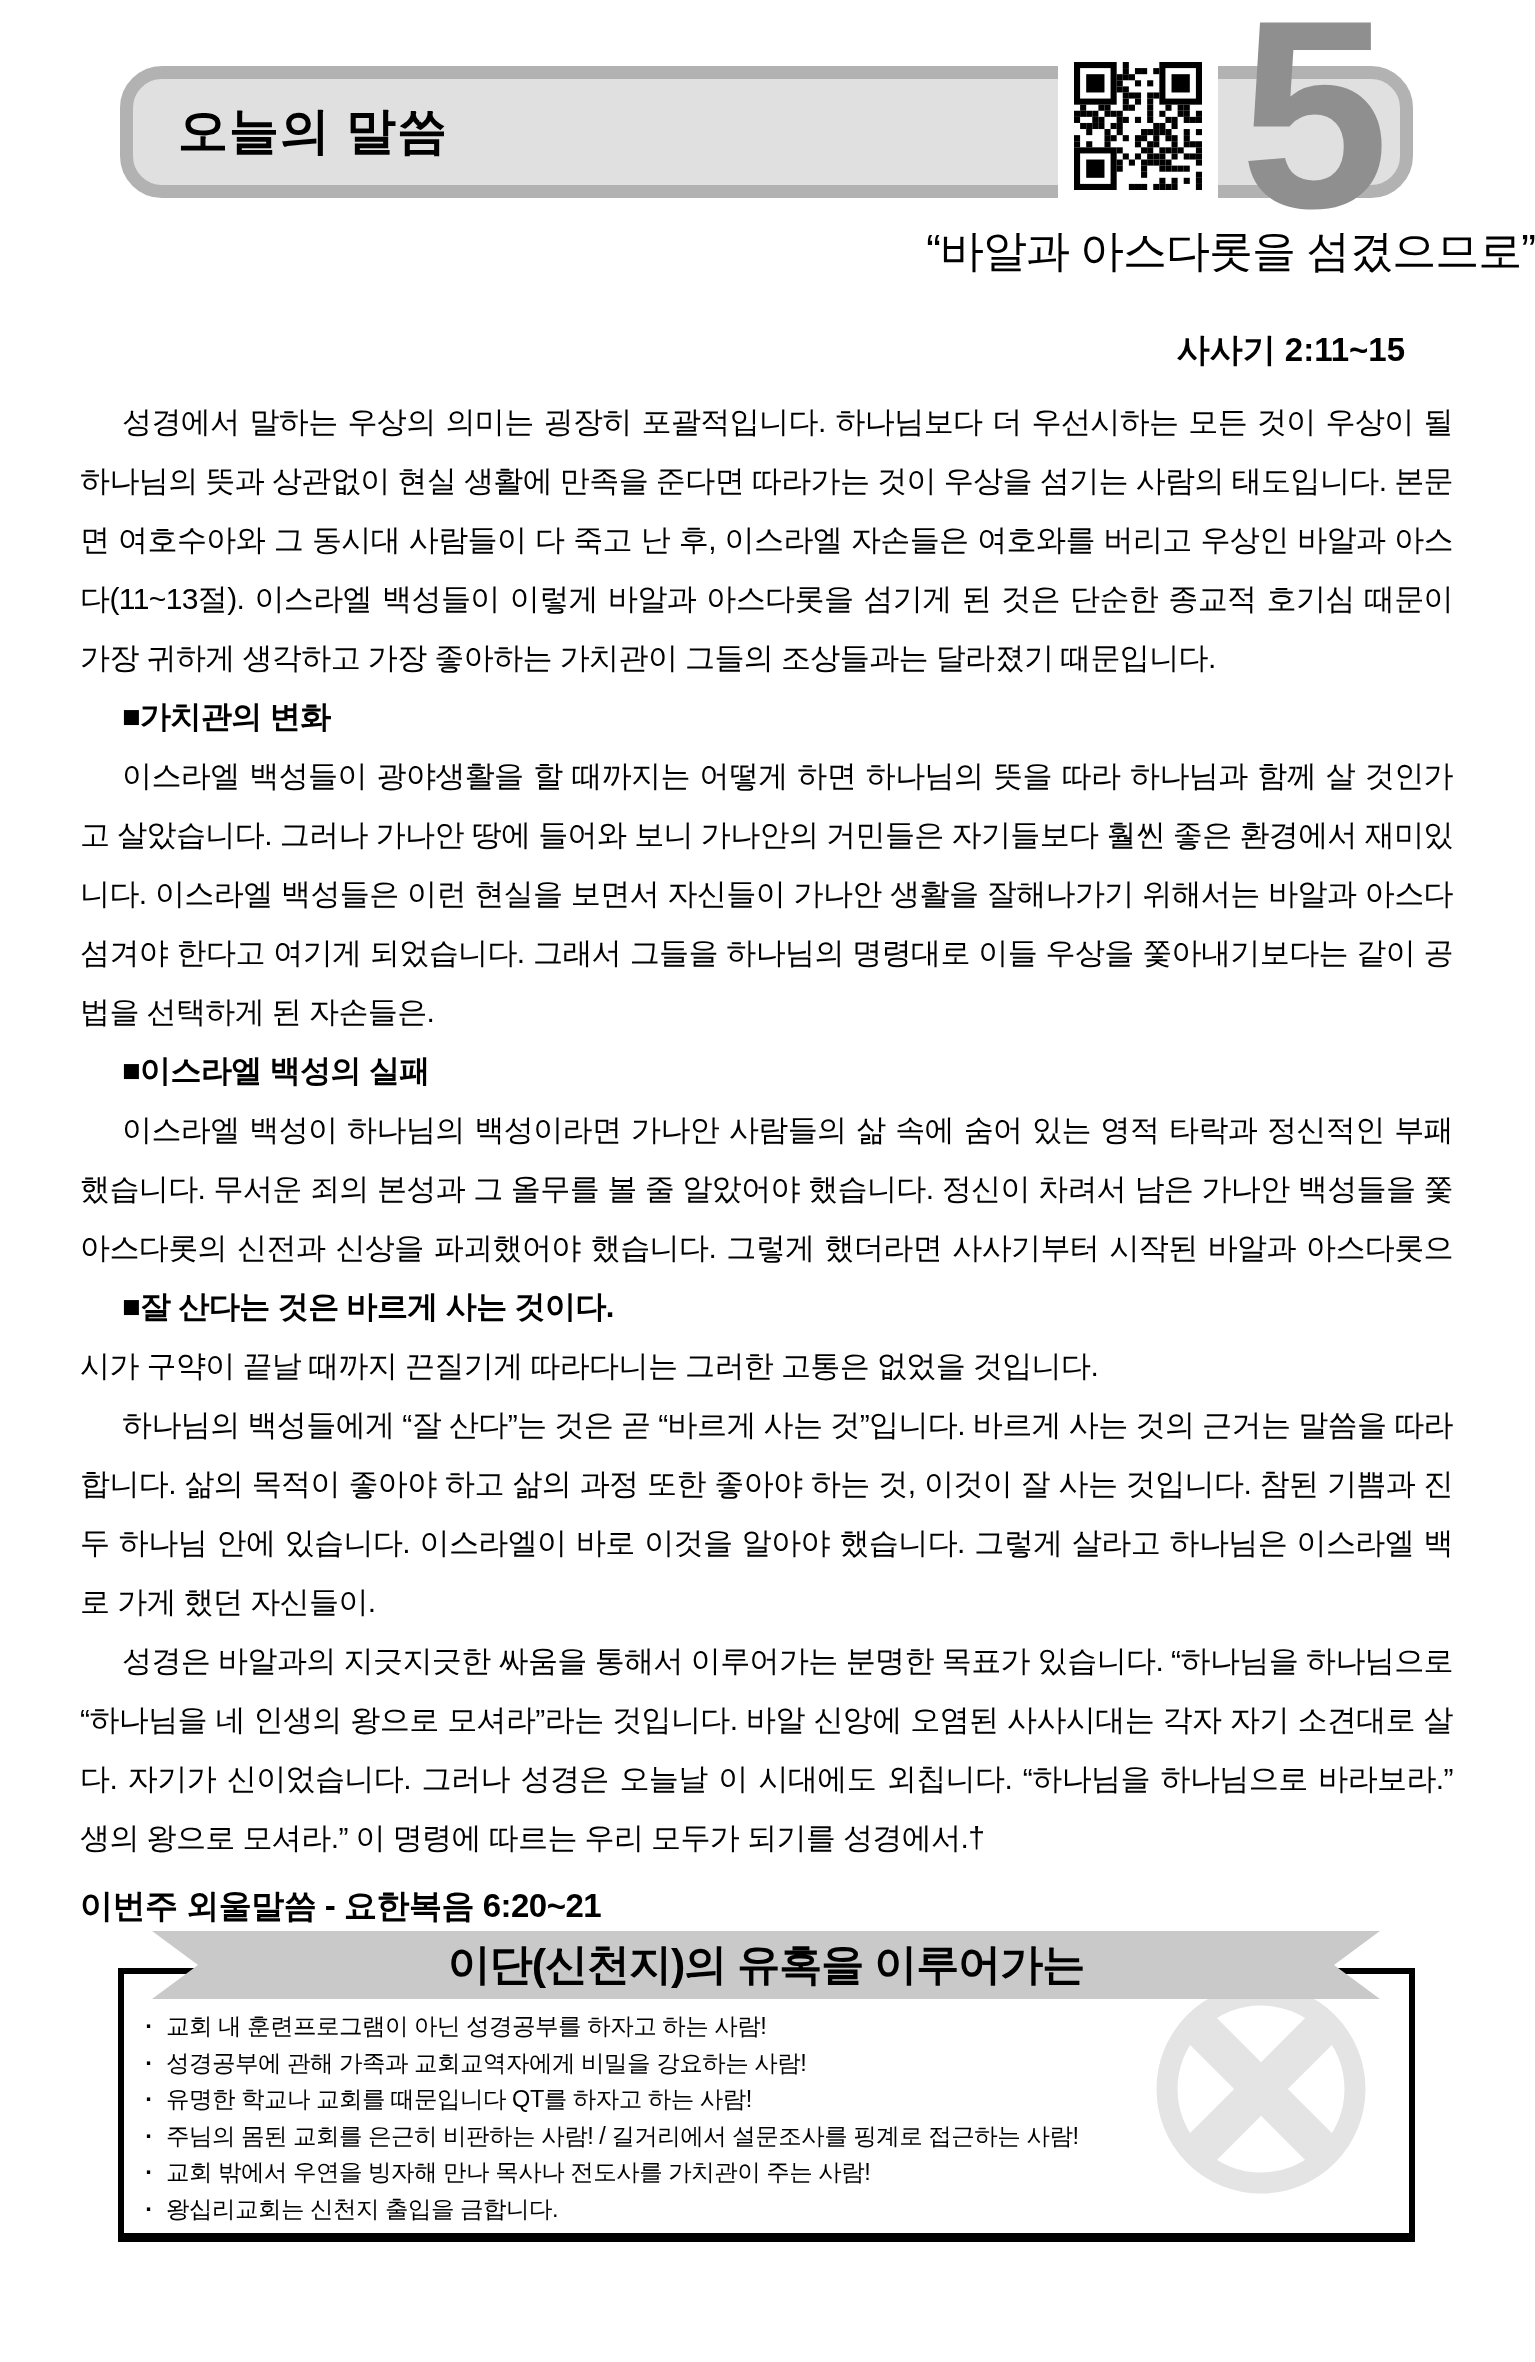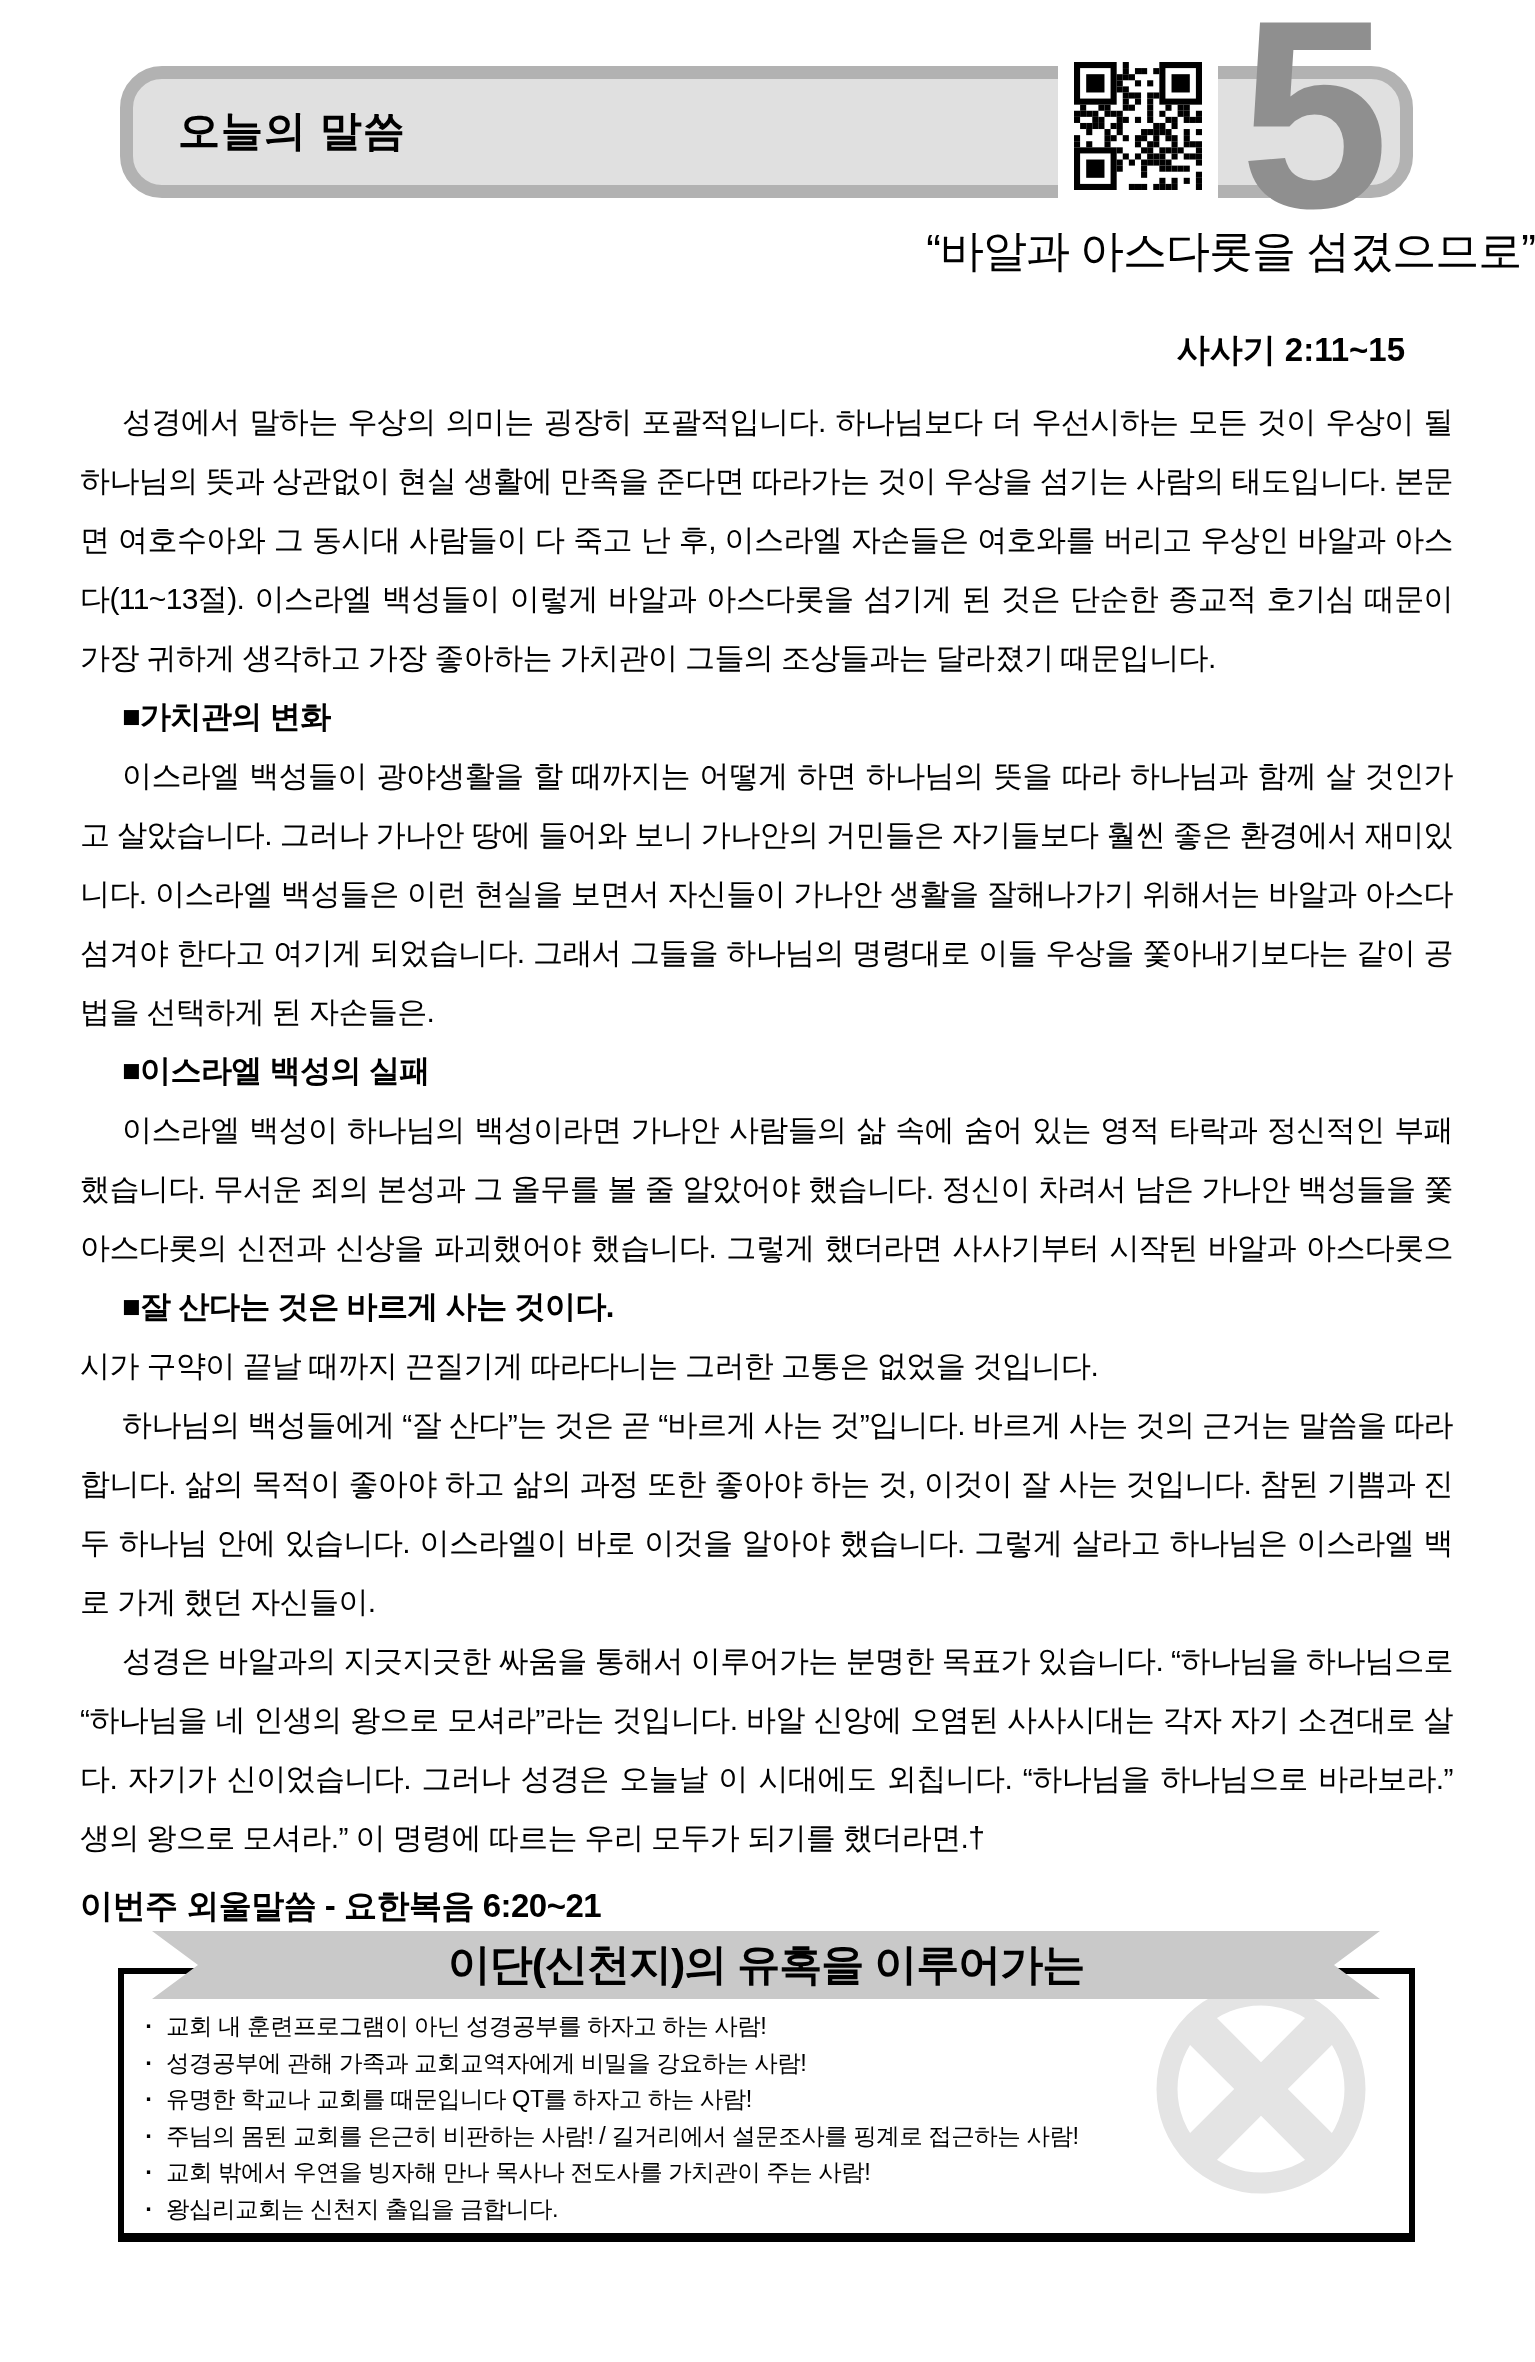--- a/index.html
+++ b/index.html
@@ -11,21 +11,21 @@
   .page{position:absolute;inset:0;}
 
   
   .header-bar{
     position:absolute;left:120px;top:66px;width:1293px;height:132px;
     box-sizing:border-box;border:13px solid #b2b2b2;border-radius:42px;
     background:#e0e0e0;z-index:1;
   }
   .header-title{
     position:absolute;left:45px;top:0;height:106px;line-height:104px;
-    font-size:42px;font-weight:bold;letter-spacing:1px;white-space:nowrap;
+    font-size:50px;font-weight:bold;letter-spacing:1px;white-space:nowrap;
   }
   .qr-box{
     position:absolute;left:1058px;top:48px;width:160px;height:156px;
     background:#ffffff;display:flex;align-items:center;justify-content:center;z-index:2;
   }
   .issue-number{
     position:absolute;left:1240px;top:-20px;font-size:268px;line-height:1;
     font-weight:bold;color:#8f8f8f;z-index:3;letter-spacing:-6px;
   }
 
@@ -256,21 +256,21 @@
       <div class="bline fill">아스다롯의 신전과 신상을 파괴했어야 했습니다. 그렇게 했더라면 사사기부터 시작된 바알과 아스다롯으로 인한 올무와 가</div>
       <div class="bline head ind">■잘 산다는 것은 바르게 사는 것이다.</div>
       <div class="bline">시가 구약이 끝날 때까지 끈질기게 따라다니는 그러한 고통은 없었을 것입니다.</div>
       <div class="bline ind fill">하나님의 백성들에게 “잘 산다”는 것은 곧 “바르게 사는 것”입니다. 바르게 사는 것의 근거는 말씀을 따라 사는 것을 말</div>
       <div class="bline fill">합니다. 삶의 목적이 좋아야 하고 삶의 과정 또한 좋아야 하는 것, 이것이 잘 사는 것입니다. 참된 기쁨과 진정한 행복은 모</div>
       <div class="bline fill">두 하나님 안에 있습니다. 이스라엘이 바로 이것을 알아야 했습니다. 그렇게 살라고 하나님은 이스라엘 백성을 가나안 땅으</div>
       <div class="bline">로 가게 했던 자신들이.</div>
       <div class="bline ind fill">성경은 바알과의 지긋지긋한 싸움을 통해서 이루어가는 분명한 목표가 있습니다. “하나님을 하나님으로 바라보라”</div>
       <div class="bline fill">“하나님을 네 인생의 왕으로 모셔라”라는 것입니다. 바알 신앙에 오염된 사사시대는 각자 자기 소견대로 살면 그만이었습니</div>
       <div class="bline fill">다. 자기가 신이었습니다. 그러나 성경은 오늘날 이 시대에도 외칩니다. “하나님을 하나님으로 바라보라.” “하나님을 네 인</div>
-      <div class="bline">생의 왕으로 모셔라.” 이 명령에 따르는 우리 모두가 되기를 했더라면.†</div>
+      <div class="bline">생의 왕으로 모셔라.” 이 명령에 따르는 우리 모두가 되기를 성경에서.†</div>
     </div>
 
   <div class="memory-verse">이번주 외울말씀 - 요한복음 6:20~21</div>
 
   <div class="warning-box">
     <div class="watermark">
       <svg width="230" height="215" viewBox="0 0 230 215">
         <g stroke="#e4e4e4" fill="none">
           <circle cx="115" cy="107" r="94" stroke-width="21"></circle>
           <line x1="50" y1="42" x2="180" y2="172" stroke-width="38"></line>

